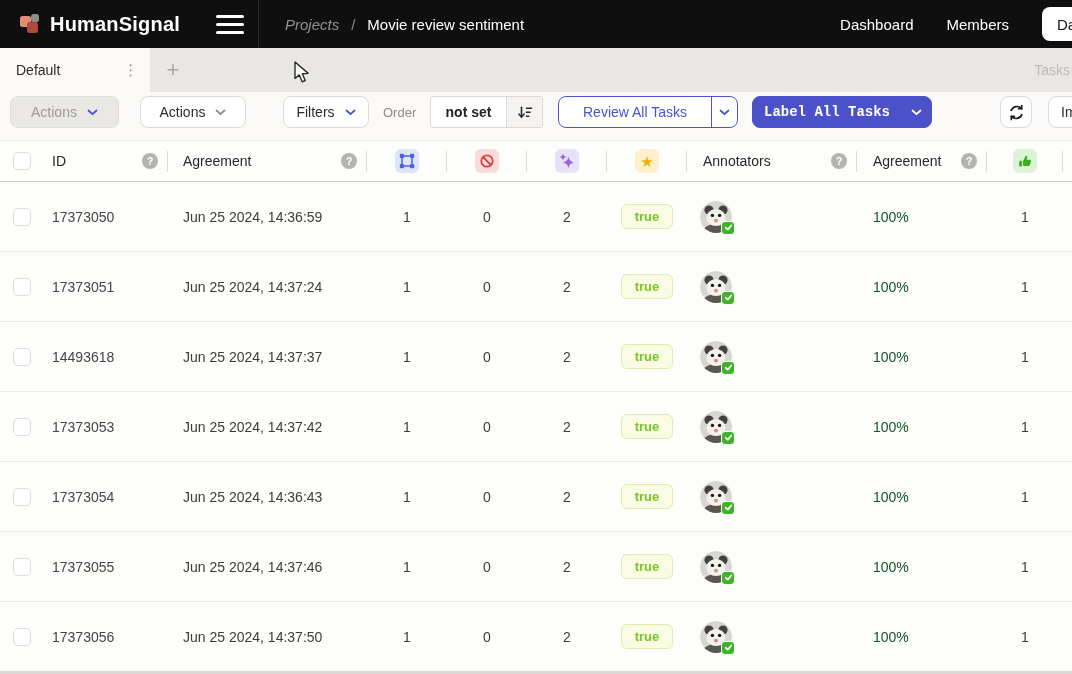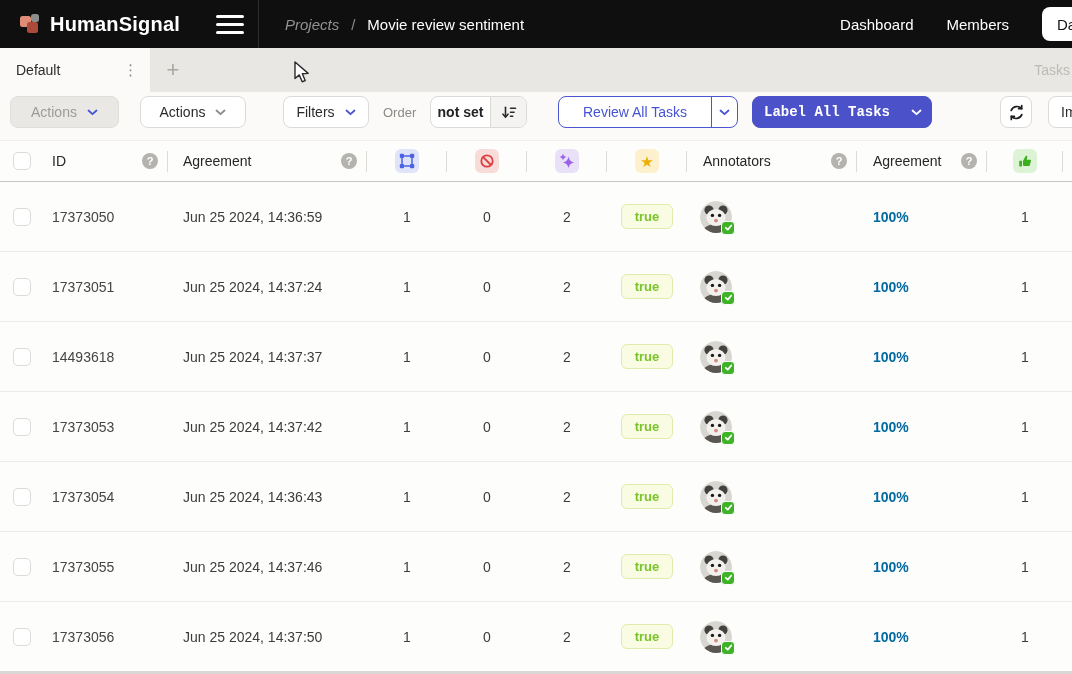--- a/index.html
+++ b/index.html
@@ -44,22 +44,22 @@
   .tbtn { position:absolute; top:4px; height:32px; border-radius:8px; font-size:14px;
           display:flex; align-items:center; justify-content:center; gap:10px;
           background:#fff; border:1px solid #dbdad6; color:#2b2b2a; cursor:pointer;
           font-family:inherit; }
   .chev { display:block; }
   .chev-indigo { color:#4a52d4; } .chev-gray { color:#8b8a87; } .chev-white { color:#fff; }
   .btn-actions { left:10px; width:109px; background:#e9e8e5; border-color:#dededa; color:#9c9b97; }
   .btn-columns { left:140px; width:106px; font-weight:500; }
   .btn-filters { left:283px; width:86px; font-weight:500; }
   .order-label { position:absolute; left:383px; top:13px; font-size:13px; color:#8b8a86; }
-  .order-group { position:absolute; left:430px; top:4px; height:32px; width:97px;
-                 background:#fff; border:1px solid #dbdad6; border-radius:8px;
+  .order-group { position:absolute; left:430px; top:4px; height:32px; width:113px;
+                 background:#fff; border:1px solid #dbdad6; border-radius:3px;
                  display:flex; align-items:stretch; overflow:hidden; cursor:pointer; }
   .order-value { flex:1; display:flex; align-items:center; justify-content:center;
                  font-size:14px; font-weight:600; color:#232323; }
   .order-sort { width:36px; display:flex; align-items:center; justify-content:center;
                 border-left:1px solid #dbdad6; background:#f4f3f1; }
   .btn-review { left:558px; width:180px; border:1px solid #4b55d1; color:#4653d3;
                 padding:0; gap:0; font-weight:500; }
   .btn-review .lbl { flex:1; text-align:center; }
   .btn-review .split { width:26px; align-self:stretch; border-left:1px solid #4b55d1;
                        display:flex; align-items:center; justify-content:center; }
@@ -106,21 +106,21 @@
   .c-num { justify-content:center; }
   .c-sentiment { justify-content:center; }
   .true-badge { background:#f9fce2; border:1px solid #e0ecab; color:#7ac42c;
                 font-weight:700; font-size:13px; padding:4px 13px; border-radius:6px; }
   .c-annotators { padding-left:13px; }
   .avatar { position:relative; width:32px; height:32px; cursor:pointer; display:block; }
   .avatar svg { display:block; }
   .check-badge { position:absolute; right:-3px; bottom:-2px; width:14px; height:14px;
                  background:#3eb327; border-radius:4px; border:1.5px solid #fdfdfb;
                  display:flex; align-items:center; justify-content:center; }
-  .c-agreement { padding-left:16px; color:#0369a1; font-weight:700; }
+  .c-agreement { padding-left:16px; color:#14532d; font-weight:400; }
 
   .bottom-strip { position:absolute; left:0; bottom:0; width:100%; height:3px; background:#d9d8d5; }
   .cursor { position:absolute; left:293px; top:61px; z-index:20; pointer-events:none; }
 </style>
 </head>
 <body>
 
 <div class="app">
 
   <header class="topbar">

